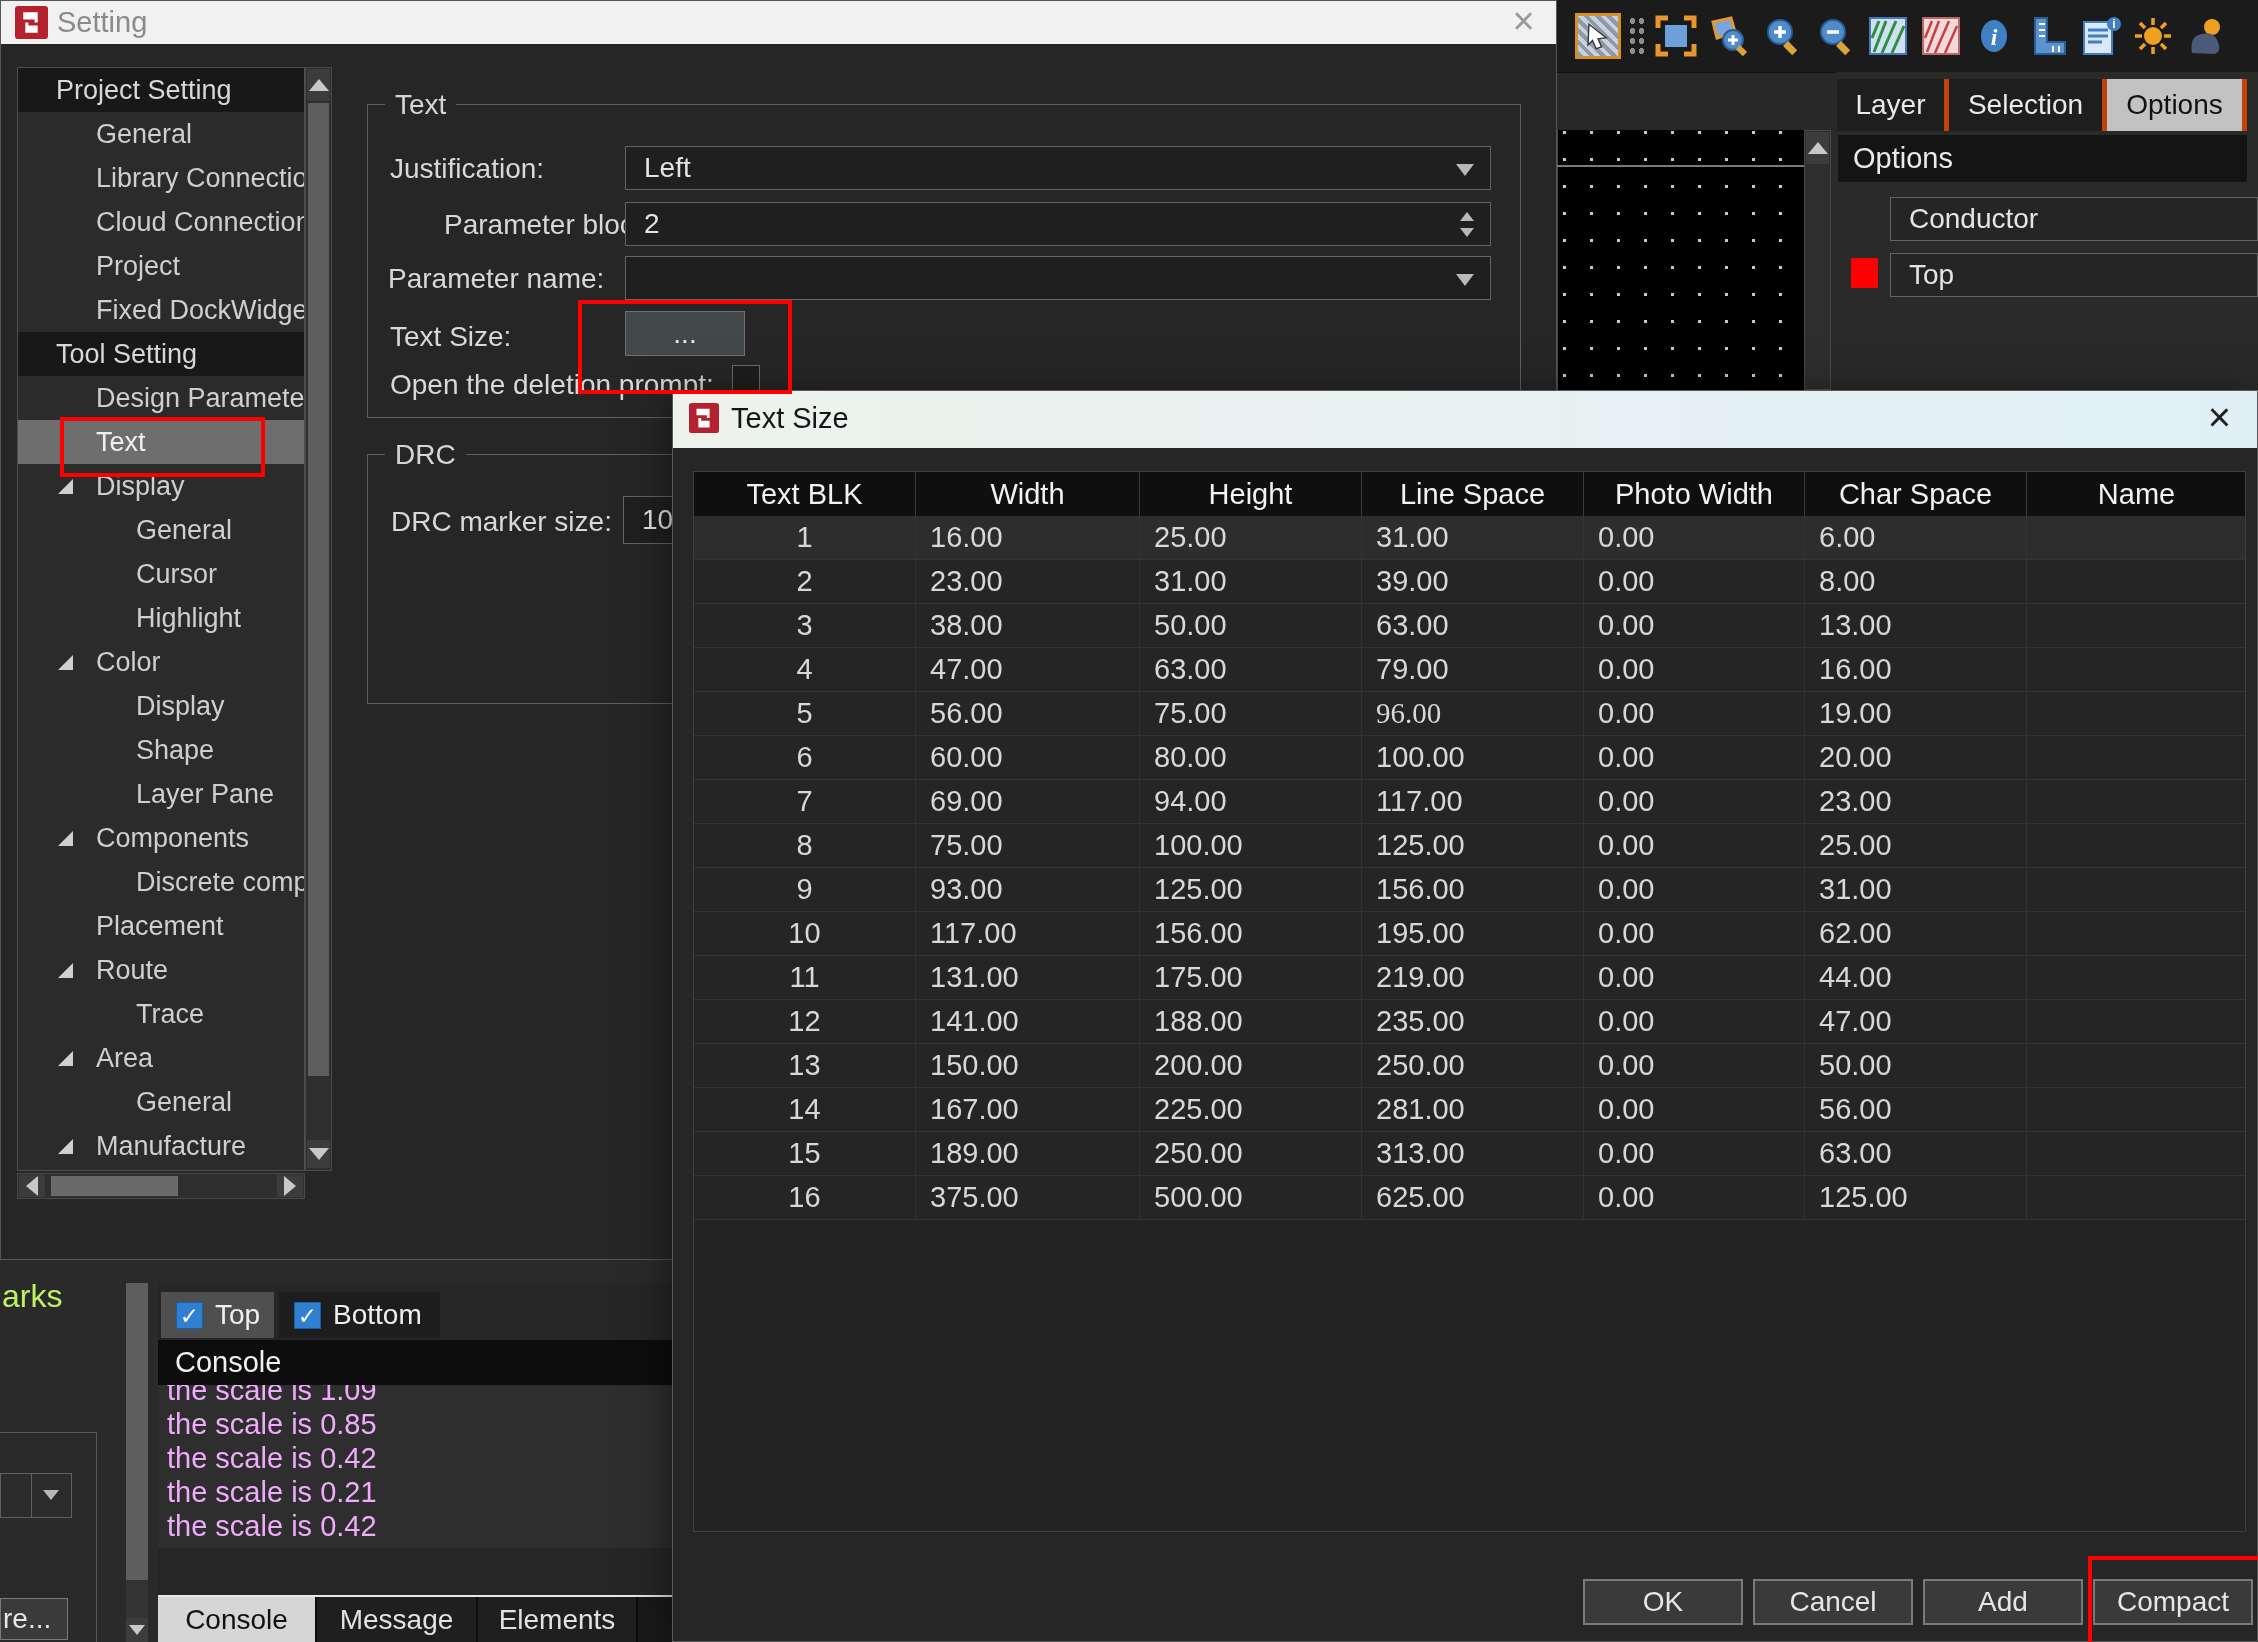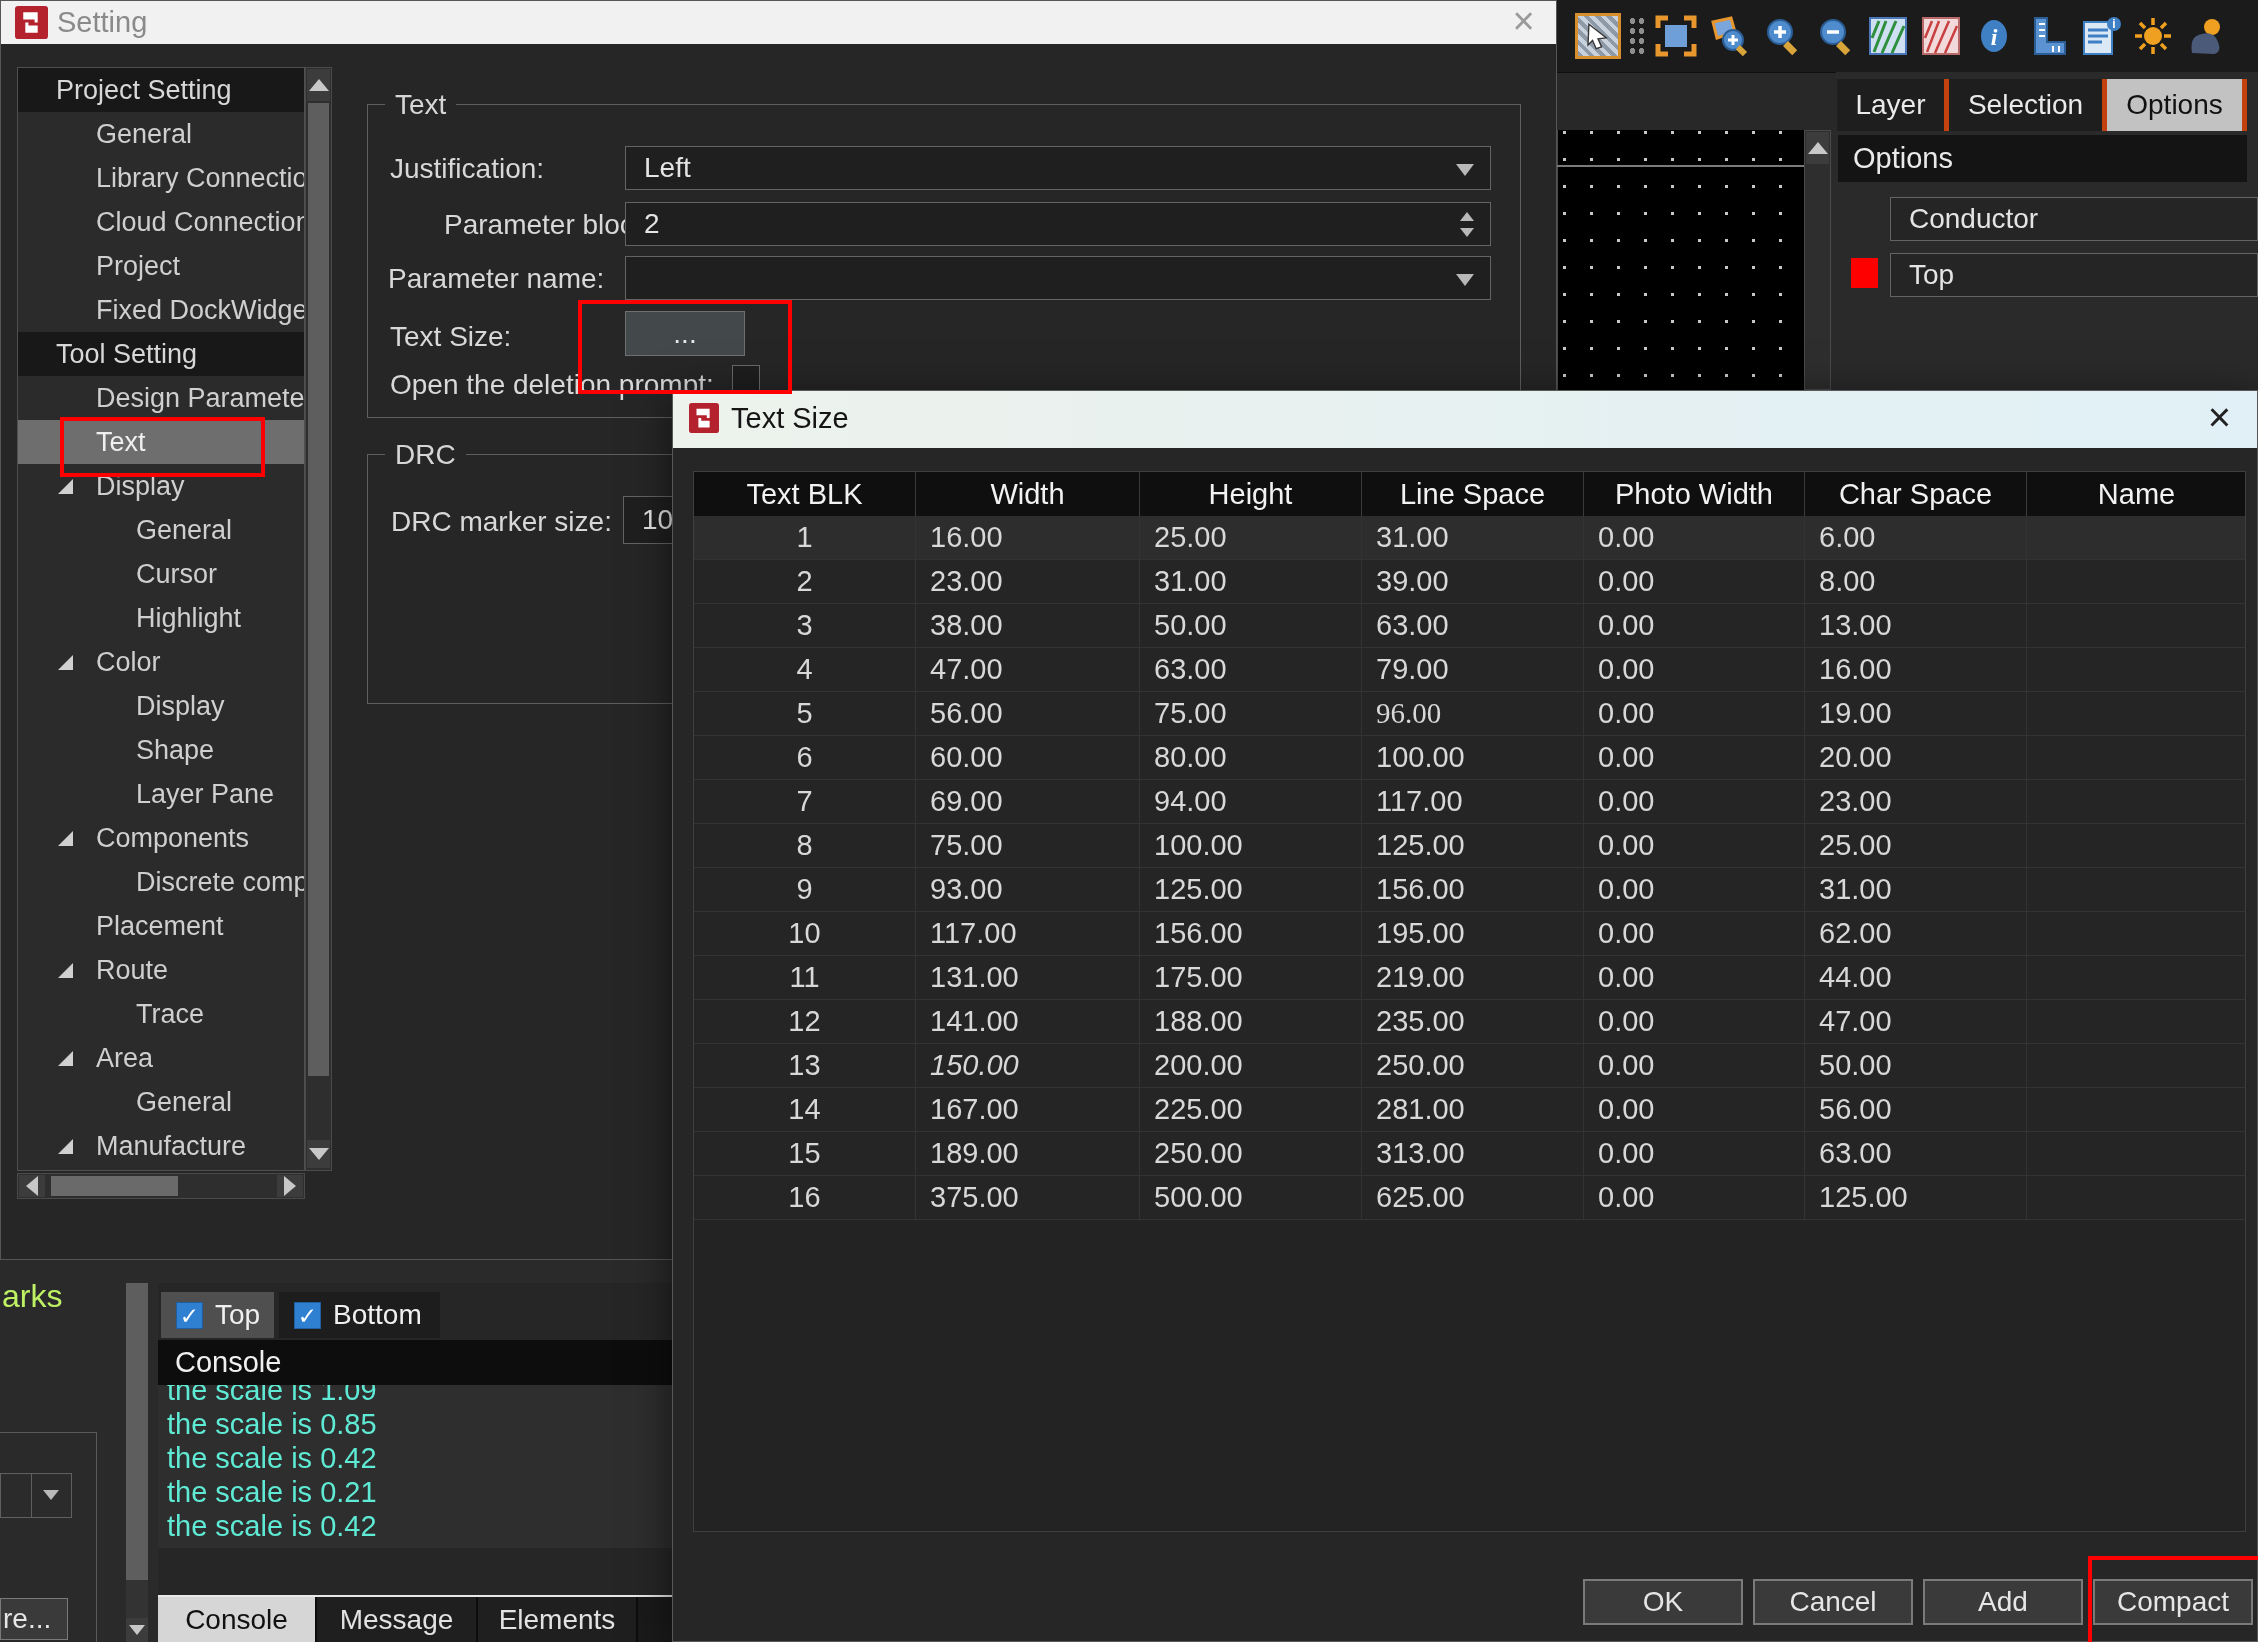--- a/index.html
+++ b/index.html
@@ -17,21 +17,21 @@
   .groupbox{position:absolute;border:1px solid #5f5f5f;box-sizing:border-box;}
   .lbl{position:absolute;font-size:28px;color:#d8d8d8;white-space:nowrap;}
   .btn{background:#3a3a3a;border:2px solid #7a7a7a;color:#e6e6e6;font-size:28px;display:flex;align-items:center;justify-content:center;box-sizing:border-box;}
   
   .th{background:#0f0f0f;color:#f2f2f2;font-size:29px;display:flex;align-items:center;justify-content:center;border-right:1px solid #3a3a3a;box-sizing:border-box;height:44px;flex:0 0 auto;}
   .tr{display:flex;border-bottom:1px solid #333;height:43px;background:#252525;flex:0 0 auto;}
   .tr.first{background:#2d2d2d;}
   .td{font-size:29px;color:#d8d8d8;display:flex;align-items:center;border-right:1px solid #333;box-sizing:border-box;padding-left:14px;flex:0 0 auto;overflow:hidden;}
   .td.c{justify-content:center;padding-left:0;}
   
-  .cline{height:34px;line-height:34px;font-size:29px;color:#5eead4;padding-left:9px;white-space:nowrap;}
+  .cline{height:34px;line-height:34px;font-size:29px;color:#f0abfc;padding-left:9px;white-space:nowrap;}
   .tab{display:flex;align-items:center;justify-content:center;font-size:28px;background:#1f1f1f;color:#e2e2e2;border-right:2px solid #0d0d0d;box-sizing:border-box;flex:0 0 auto;}
   .tab-active{background:#d6d6d6;color:#111;}
   .rtab{display:flex;align-items:center;justify-content:center;font-size:28px;background:#1e1e1e;color:#eaeaea;border-right:5px solid #c2410c;box-sizing:border-box;flex:0 0 auto;}
   .rtab-active{background:#c2c2c2;color:#111;}
   .chk{width:27px;height:27px;background:#2f80d0;border:1px solid #1f5f9f;color:#fff;font-size:23px;line-height:27px;text-align:center;box-sizing:border-box;}
   .anno{position:absolute;border:4px solid #fe0000;pointer-events:none;}
   .icon{width:46px;height:46px;display:flex;align-items:center;justify-content:center;flex:0 0 auto;}
   .sb-btn{position:absolute;background:#3c3c3c;display:flex;align-items:center;justify-content:center;}
   .tri-up{width:0;height:0;border-bottom:12px solid #c8c8c8;border-left:10px solid transparent;border-right:10px solid transparent;}
   .tri-dn{width:0;height:0;border-top:12px solid #c8c8c8;border-left:10px solid transparent;border-right:10px solid transparent;}
@@ -426,21 +426,21 @@
             <div class="td c" style="width: 222px;">12</div>
             <div class="td" style="width: 224px;">141.00</div>
             <div class="td" style="width: 222px;">188.00</div>
             <div class="td" style="width: 222px;">235.00</div>
             <div class="td" style="width: 221px;">0.00</div>
             <div class="td" style="width: 222px;">47.00</div>
             <div class="td" style="width: 220px;"></div>
           </div>
           <div class="tr">
             <div class="td c" style="width: 222px;">13</div>
-            <div class="td" style="width: 224px; font-style: italic;">150.00</div>
+            <div class="td" style="width: 224px;">150.00</div>
             <div class="td" style="width: 222px;">200.00</div>
             <div class="td" style="width: 222px;">250.00</div>
             <div class="td" style="width: 221px;">0.00</div>
             <div class="td" style="width: 222px;">50.00</div>
             <div class="td" style="width: 220px;"></div>
           </div>
           <div class="tr">
             <div class="td c" style="width: 222px;">14</div>
             <div class="td" style="width: 224px;">167.00</div>
             <div class="td" style="width: 222px;">225.00</div>

